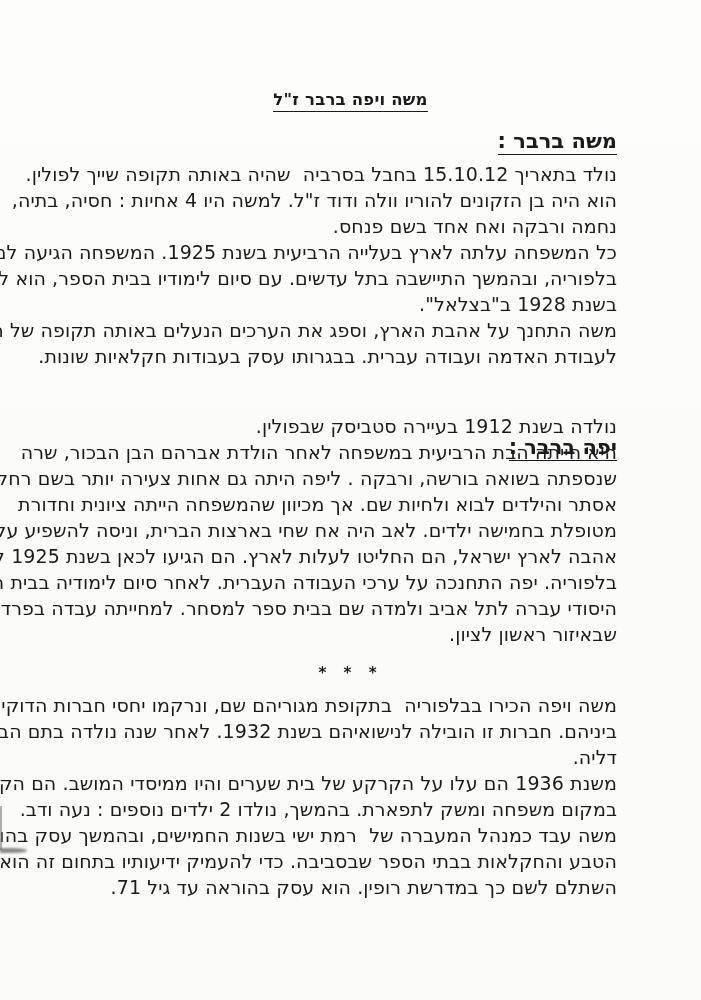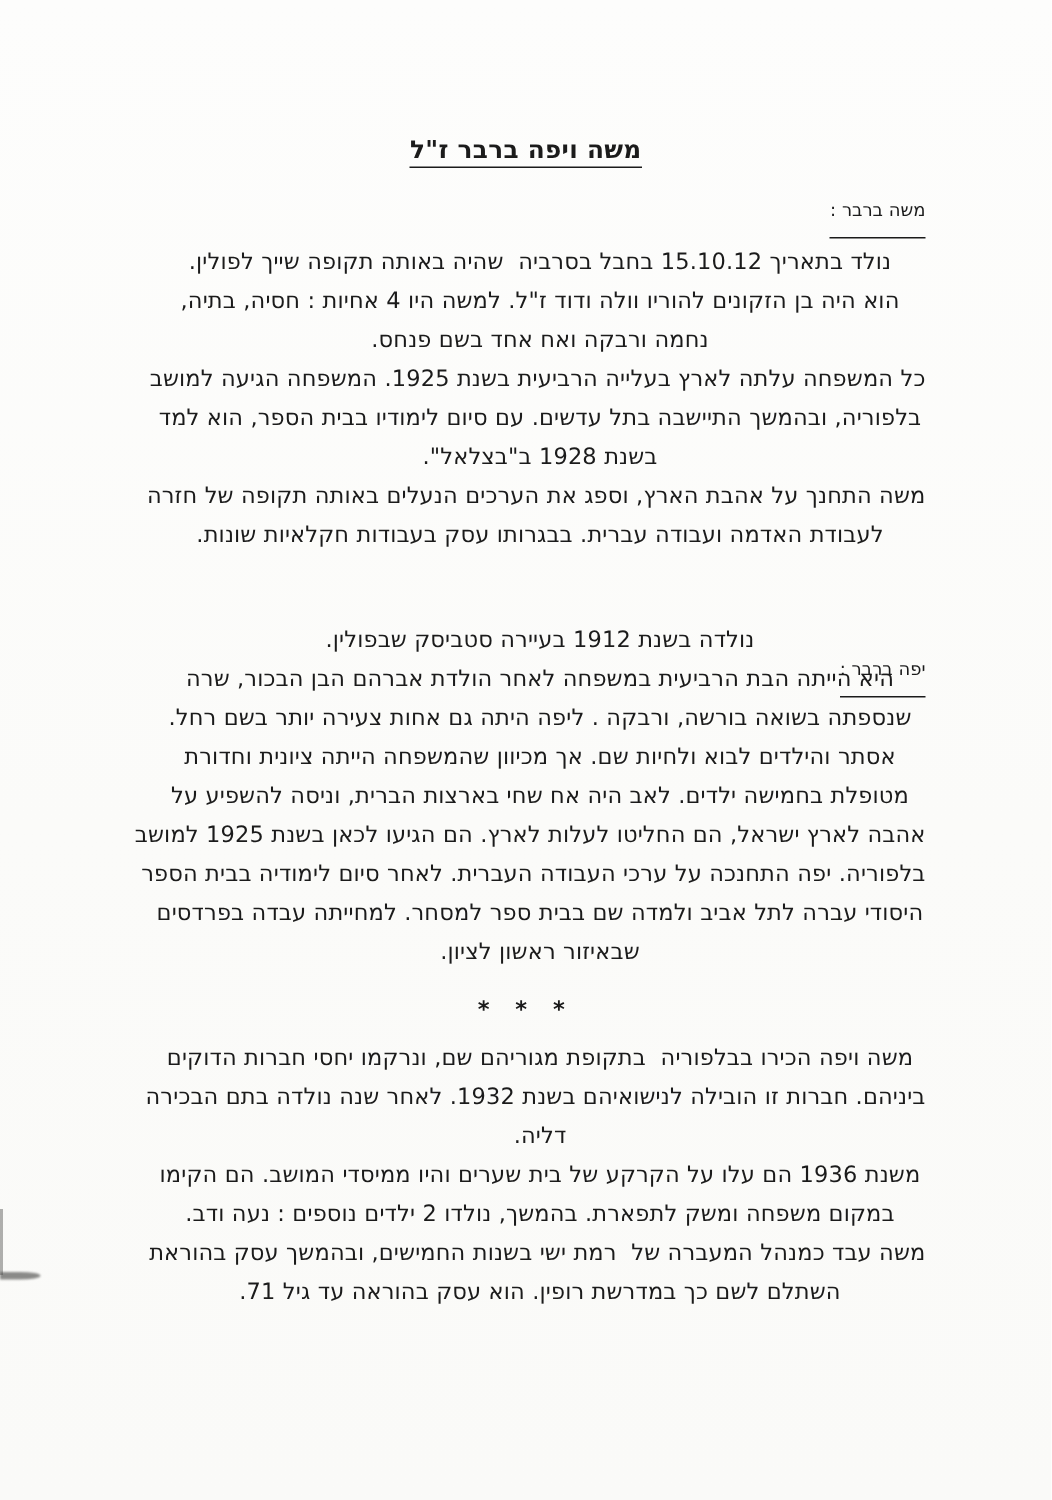--- a/index.html
+++ b/index.html
@@ -35,40 +35,40 @@
     white-space: pre;
   }
   .section-heading-row {
     position: absolute;
     right: 84px;
     width: 533px;
     text-align: right;
   }
   .section-heading {
     display: inline-block;
-    font-size: 12px;
-    font-weight: normal;
+    font-size: 21px;
+    font-weight: bold;
     border-bottom: 1.5px solid #1b1b1b;
-    padding-bottom: 11px;
+    padding-bottom: 1px;
     white-space: pre;
   }
   .heading-moshe { top: 129px; }
   .heading-yafa  { top: 387px; margin-top: 48px; }
   .text-block {
     position: absolute;
     right: 84px;
     width: 533px;
   }
   .block-moshe { top: 161px; }
   .block-yafa  { top: 413px; }
   .block-joint { top: 692px; }
   .line {
-    font-size: 15px;
+    font-size: 19px;
     line-height: 26px;
-    text-align: center;
+    text-align: right;
     white-space: pre;
     letter-spacing: 0.1px;
     margin-left: 19px;
   }
   .separator-row {
     position: absolute;
     top: 660px;
     right: 84px;
     width: 533px;
     text-align: center;
@@ -148,19 +148,20 @@
     <span class="separator">* * *</span>
   </div>
 
   <div class="text-block block-joint">
     <div class="line">משה ויפה הכירו בבלפוריה  בתקופת מגוריהם שם, ונרקמו יחסי חברות הדוקים</div>
     <div class="line">ביניהם. חברות זו הובילה לנישואיהם בשנת 1932. לאחר שנה נולדה בתם הבכירה</div>
     <div class="line">דליה.</div>
     <div class="line">משנת 1936 הם עלו על הקרקע של בית שערים והיו ממיסדי המושב. הם הקימו</div>
     <div class="line">במקום משפחה ומשק לתפארת. בהמשך, נולדו 2 ילדים נוספים : נעה ודב.</div>
     <div class="line">משה עבד כמנהל המעברה של  רמת ישי בשנות החמישים, ובהמשך עסק בהוראת</div>
+    <div class="line">הטבע והחקלאות בבתי הספר שבסביבה. כדי להעמיק ידיעותיו בתחום זה הוא</div>
     <div class="line">השתלם לשם כך במדרשת רופין. הוא עסק בהוראה עד גיל 71.</div>
   </div>
 
   <div class="artifact-vert"></div>
   <div class="artifact-horiz"></div>
 
 </div>
 
 </body></html>

